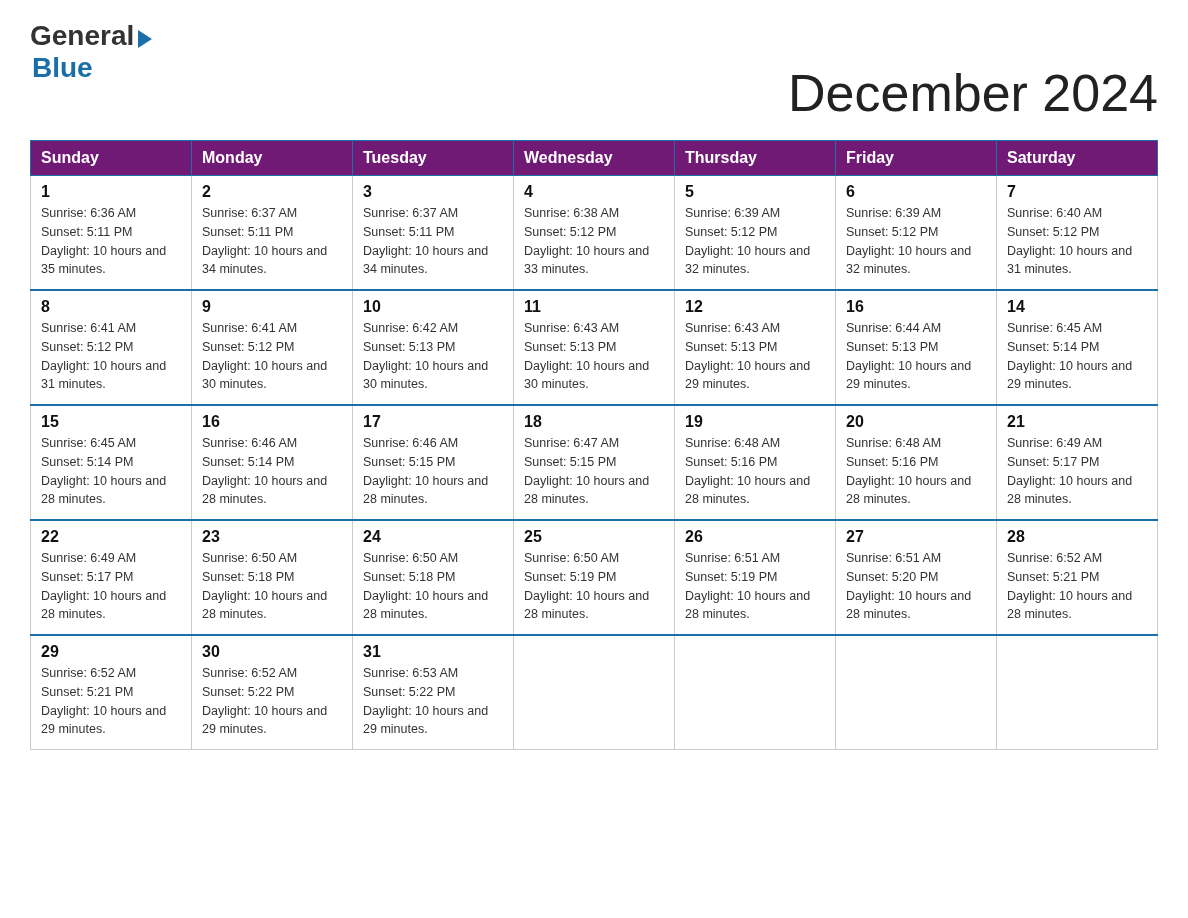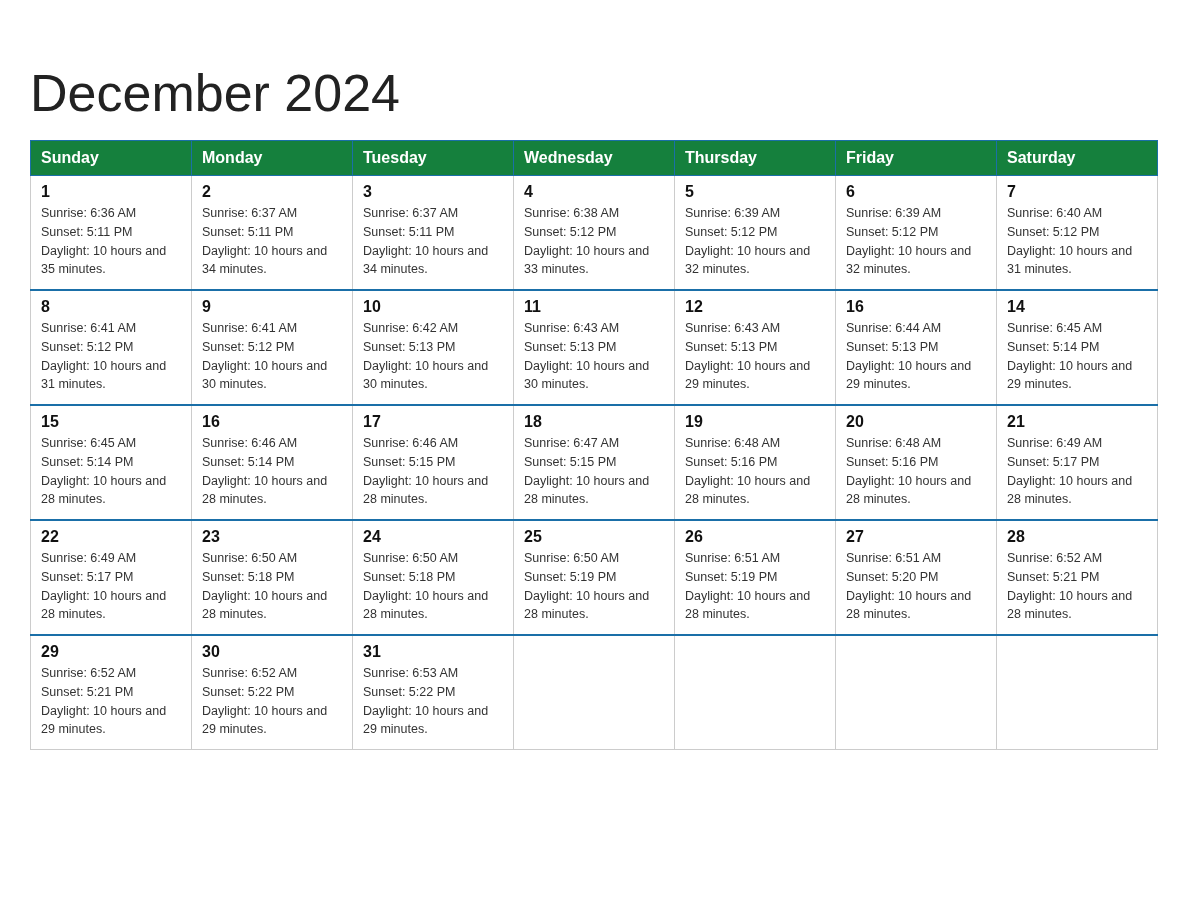--- a/index.html
+++ b/index.html
@@ -59,21 +59,21 @@
       font-size: 20px;
       color: #444;
       margin-top: 4px;
     }
     .calendar-table {
       width: 100%;
       border-collapse: collapse;
       border: 1px solid #999;
     }
     .calendar-table th {
-      background-color: #15803d;
+      background-color: #701a75;
       color: #fff;
       font-size: 16px;
       font-weight: bold;
       padding: 8px 10px;
       text-align: left;
       border: 1px solid #1a6fa8;
     }
     .calendar-table td {
       vertical-align: top;
       padding: 7px 10px 10px 10px;
@@ -99,20 +99,27 @@
       background: #fff;
     }
     .row-border td {
       border-top: 2px solid #1a6fa8;
     }
   </style>
 </head>
 <body>
 
 <div class="header">
+  <div class="logo">
+    <div class="logo-top">
+      <span class="logo-general">General</span>
+      <div class="logo-arrow"></div>
+    </div>
+    <span class="logo-blue">Blue</span>
+  </div>
   <div class="header-right">
     <div class="month-title">December 2024</div>
   </div>
 </div>
 
 <table class="calendar-table">
   <thead>
     <tr>
     <th>Sunday</th>
         <th>Monday</th>

